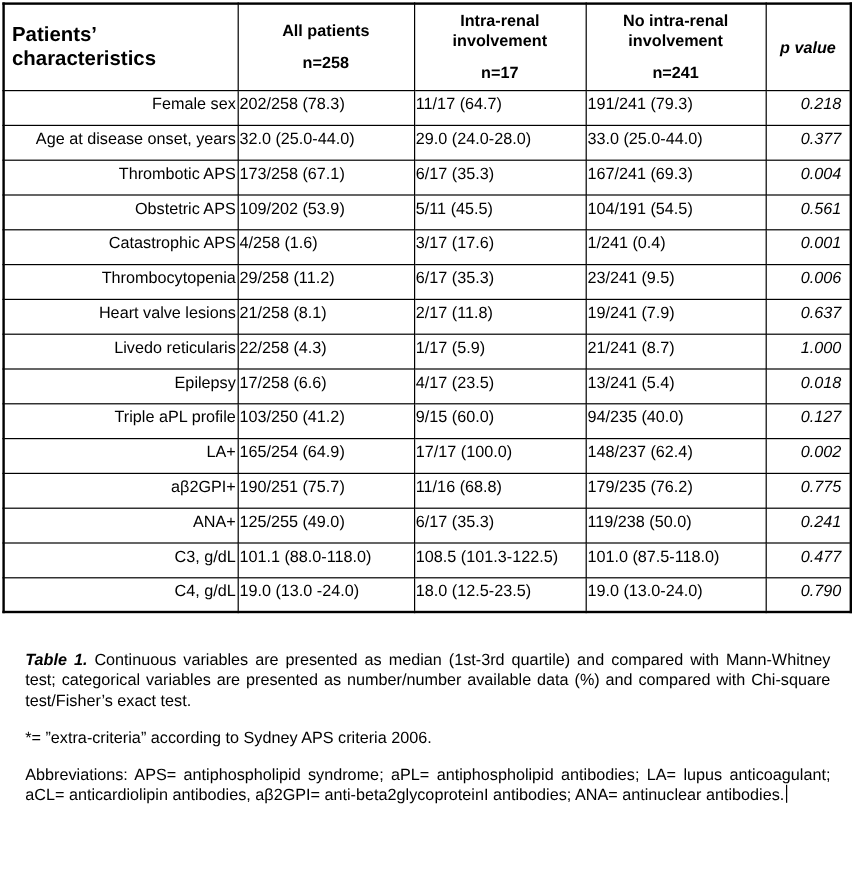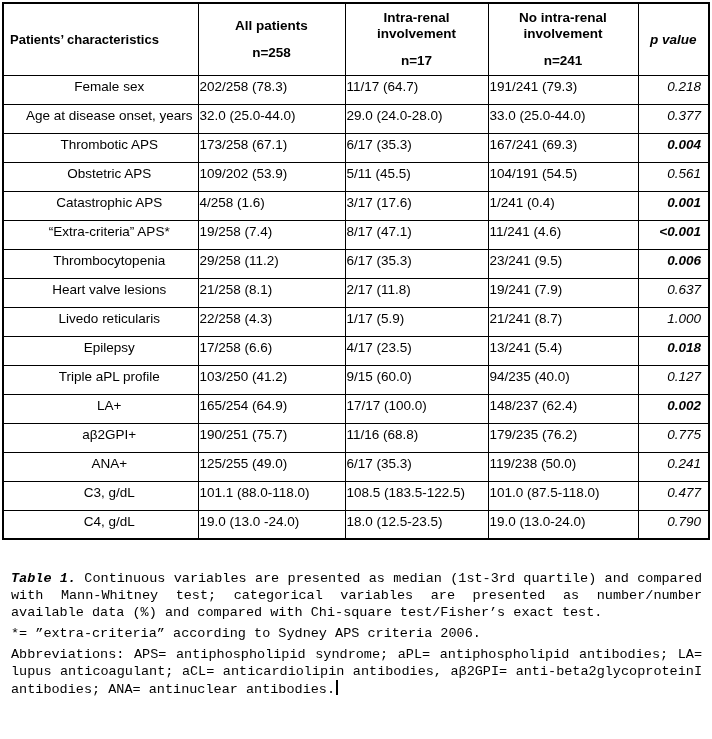--- a/index.html
+++ b/index.html
@@ -29,59 +29,59 @@
   table.t1 th, table.t1 td {
     border: 1px solid #000;
     overflow: hidden;
   }
   
   thead tr { height: 72px; }
   th { font-weight: bold; vertical-align: middle; padding: 0; }
   th.h-first {
     text-align: left;
     padding-left: 6px;
-    font-size: 13px;
+    font-size: 17px;
   }
   th.h-group { text-align: center; }
   .h-title { line-height: 16px; }
   .h-n { margin-top: 11px; line-height: 15px; }
   th.h-p {
     text-align: center;
     font-style: italic;
   }
   
   tbody tr { height: 29px; }
   tbody td {
     vertical-align: top;
     padding-top: 3px;
     line-height: 15px;
     background: #fff;
   }
   td.c-label {
-    text-align: center;
+    text-align: right;
     padding-left: 18px;
   }
   td.c-num {
     text-align: left;
     padding-right: 8px;
   }
   td.c-p {
     text-align: right;
     padding-right: 7px;
     font-style: italic;
   }
-  td.c-p.sig { font-weight: bold; }
+  td.c-p.sig { font-weight: normal; }
   
   .notes {
     margin: 30px 6px 0 7px;
     font-size: 13.5px;
     line-height: 17px;
     text-align: justify;
   }
-  .notes p { margin: 4px; padding: 0; font-family: Liberation Mono, monospace; }
+  .notes p { margin: 14px; padding: 0; }
   .caption-label {
     font-weight: bold;
     font-style: italic;
   }
   .caret {
     display: inline-block;
     width: 1.5px;
     height: 15px;
     background: #000;
     vertical-align: -2px;
@@ -149,27 +149,20 @@
           <td class="c-p">0.561</td>
         </tr>
         <tr>
           <td class="c-label">Catastrophic APS</td>
           <td class="c-num">4/258 (1.6)</td>
           <td class="c-num">3/17 (17.6)</td>
           <td class="c-num">1/241 (0.4)</td>
           <td class="c-p sig">0.001</td>
         </tr>
         <tr>
-          <td class="c-label">“Extra-criteria” APS*</td>
-          <td class="c-num">19/258 (7.4)</td>
-          <td class="c-num">8/17 (47.1)</td>
-          <td class="c-num">11/241 (4.6)</td>
-          <td class="c-p sig">&lt;0.001</td>
-        </tr>
-        <tr>
           <td class="c-label">Thrombocytopenia</td>
           <td class="c-num">29/258 (11.2)</td>
           <td class="c-num">6/17 (35.3)</td>
           <td class="c-num">23/241 (9.5)</td>
           <td class="c-p sig">0.006</td>
         </tr>
         <tr>
           <td class="c-label">Heart valve lesions</td>
           <td class="c-num">21/258 (8.1)</td>
           <td class="c-num">2/17 (11.8)</td>
@@ -214,21 +207,21 @@
         <tr>
           <td class="c-label">ANA+</td>
           <td class="c-num">125/255 (49.0)</td>
           <td class="c-num">6/17 (35.3)</td>
           <td class="c-num">119/238 (50.0)</td>
           <td class="c-p">0.241</td>
         </tr>
         <tr>
           <td class="c-label">C3, g/dL</td>
           <td class="c-num">101.1 (88.0-118.0)</td>
-          <td class="c-num">108.5 (183.5-122.5)</td>
+          <td class="c-num">108.5 (101.3-122.5)</td>
           <td class="c-num">101.0 (87.5-118.0)</td>
           <td class="c-p">0.477</td>
         </tr>
         <tr>
           <td class="c-label">C4, g/dL</td>
           <td class="c-num">19.0 (13.0 -24.0)</td>
           <td class="c-num">18.0 (12.5-23.5)</td>
           <td class="c-num">19.0 (13.0-24.0)</td>
           <td class="c-p">0.790</td>
         </tr>

